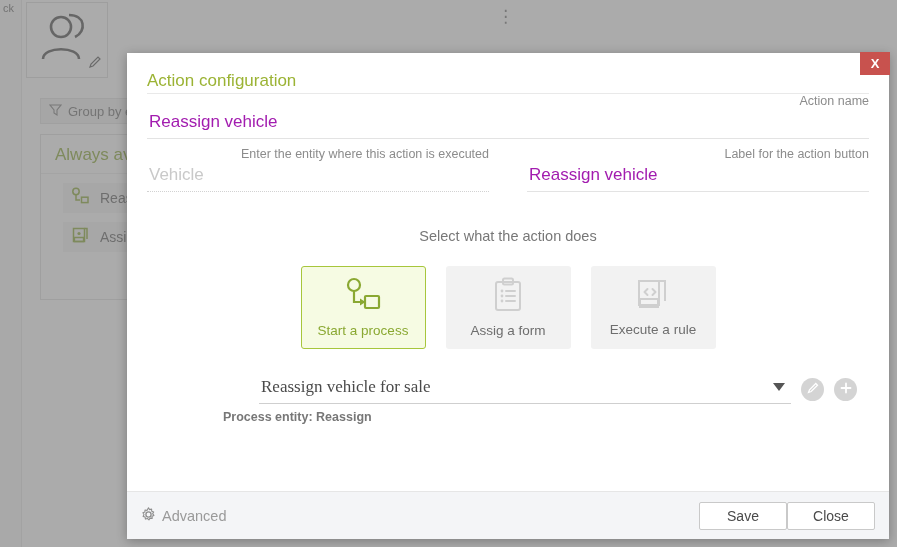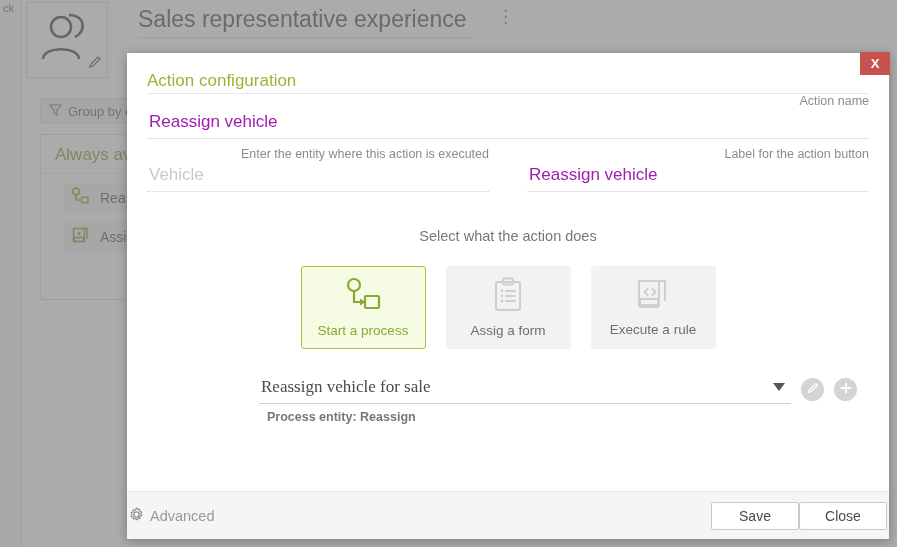--- a/index.html
+++ b/index.html
@@ -184,31 +184,31 @@
     border-right: 6px solid transparent;
     border-top: 8px solid #555555;
   }
   .circle-btn {
     width: 23px; height: 23px; border-radius: 50%;
     background: #d4d4d4;
     display: flex; align-items: center; justify-content: center;
     cursor: pointer; flex: 0 0 auto;
   }
   .process-entity {
-    margin: 6px 0 0 120px;
+    margin: 6px 0 0 76px;
     font-size: 12.5px; font-weight: bold; color: #777777;
     font-family: "Liberation Sans", sans-serif;
   }
 
   .modal-footer {
     height: 48px;
     background: #f4f5f7;
     border-top: 1px solid #e6e6e6;
     display: flex; align-items: center;
-    padding: 0 2px;
+    padding: 0 14px;
   }
   .advanced {
     display: flex; align-items: center; gap: 6px;
     font-size: 14.5px; color: #9a9a9a;
     cursor: pointer;
     font-family: "Liberation Sans", sans-serif;
   }
   .footer-spacer { flex: 1; }
   .footer-btn {
     width: 88px; height: 28px;
@@ -237,21 +237,20 @@
         <path d="M30 4 C46 4 48 20 36 26" fill="none" stroke="#4a4a4a" stroke-width="2.6"></path>
       </svg>
     </span>
     <span class="bg-pencil-icon">
       <svg width="14" height="14" viewBox="0 0 14 14">
         <path d="M2 12 L3 9 L10 2 L12 4 L5 11 Z" fill="none" stroke="#555" stroke-width="1.2"></path>
       </svg>
     </span>
   </div>
 
-  <div class="bg-title">Sales representative experience</div>
   <div class="bg-kebab">⋮</div>
 
   <div class="bg-groupby">
     <span>
       <svg width="13" height="13" viewBox="0 0 13 13">
         <path d="M1 2 H12 L8 7 V12 L5 10 V7 Z" fill="none" stroke="#7b7b7b" stroke-width="1.1"></path>
       </svg>
     </span>
     <span>Group by e</span>
   </div>

